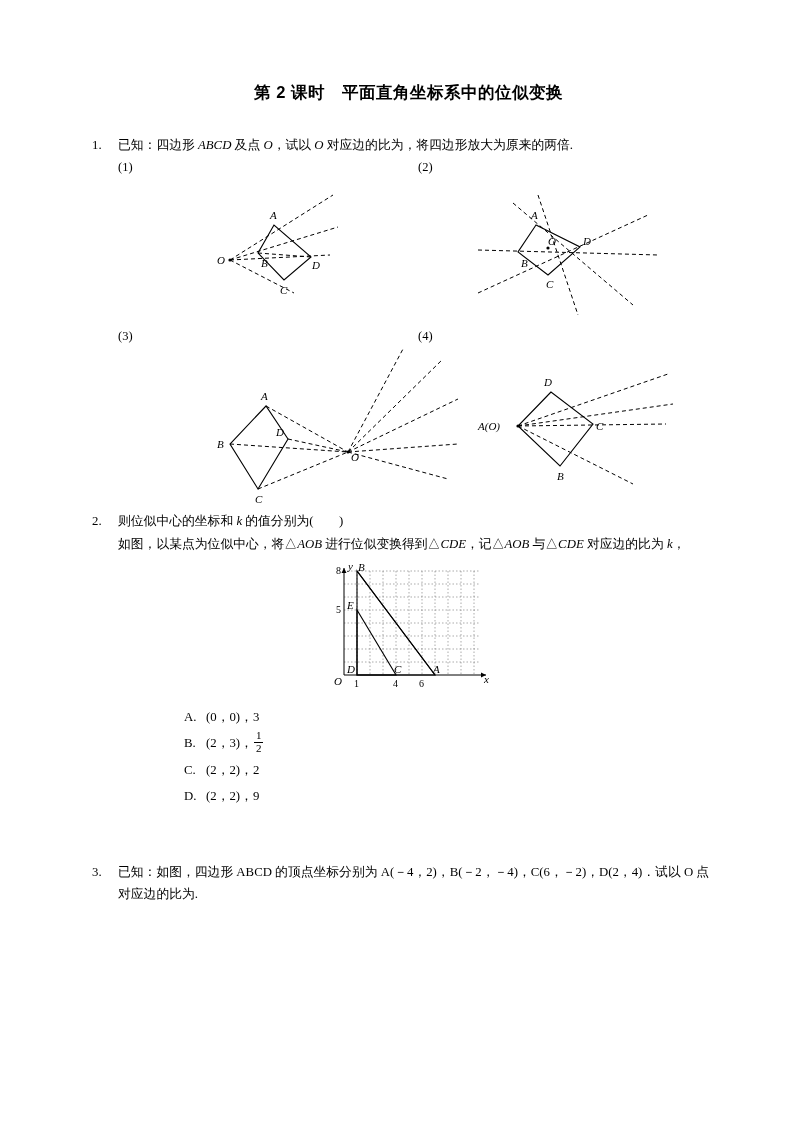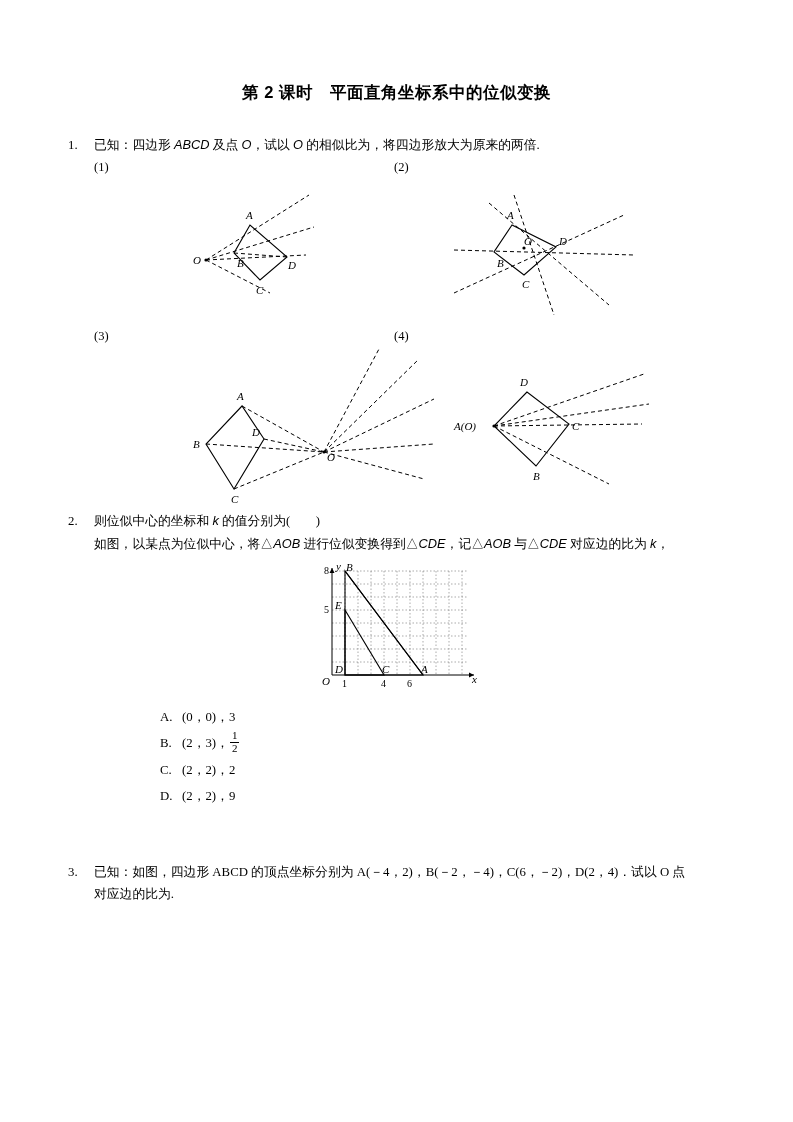--- a/index.html
+++ b/index.html
@@ -10,21 +10,21 @@
     font-family: "Liberation Serif", serif;
     color: #000;
     position: relative;
   }
   .page {
     position: absolute;
     left: 0; top: 0;
     width: 793px;
     height: 1122px;
     box-sizing: border-box;
-    padding: 60px 68px 0 68px;
+    padding: 60px 68px 0 92px;
   }
   h1.title {
     font-family: "Liberation Sans", sans-serif;
     font-size: 16.5px;
     font-weight: bold;
     text-align: center;
     margin: 22px 0 30px 0;
     letter-spacing: 0.5px;
   }
   .qrow {
@@ -32,21 +32,21 @@
     align-items: flex-start;
     font-size: 12.8px;
     line-height: 1.75;
   }
   .qnum {
     width: 26px;
     flex: 0 0 26px;
     text-align: left;
   }
   .qbody { flex: 1 1 auto; }
-  i, .it { font-style: italic; font-family: Liberation Sans, sans-serif; }
+  i, .it { font-style: italic; font-family: Liberation Serif, serif; }
   .sub-labels {
     display: flex;
     font-size: 12.5px;
     margin-left: 26px;
     margin-top: 4px;
   }
   .sub-labels .l { width: 300px; }
   .figpair {
     display: flex;
     margin-left: 26px;
@@ -88,21 +88,21 @@
 </head>
 <body>
 
 <div class="page">
 
   <h1 class="title">第 2 课时　平面直角坐标系中的位似变换</h1>
 
   <div class="qrow">
     <div class="qnum">1.</div>
     <div class="qbody">
-      <span>已知：四边形 </span><i>ABCD</i><span> 及点 </span><i>O</i><span>，试以 </span><i>O</i><span> 的相似比为，将四边形放大为原来的两倍.</span>
+      <span>已知：四边形 </span><i>ABCD</i><span> 及点 </span><i>O</i><span>，试以 </span><i>O</i><span> 对应边的比为，将四边形放大为原来的两倍.</span>
     </div>
   </div>
 
   <div class="sub-labels">
     <div class="l">(1)</div>
     <div class="l">(2)</div>
   </div>
 
   <div class="figpair">
     <div class="cell">

